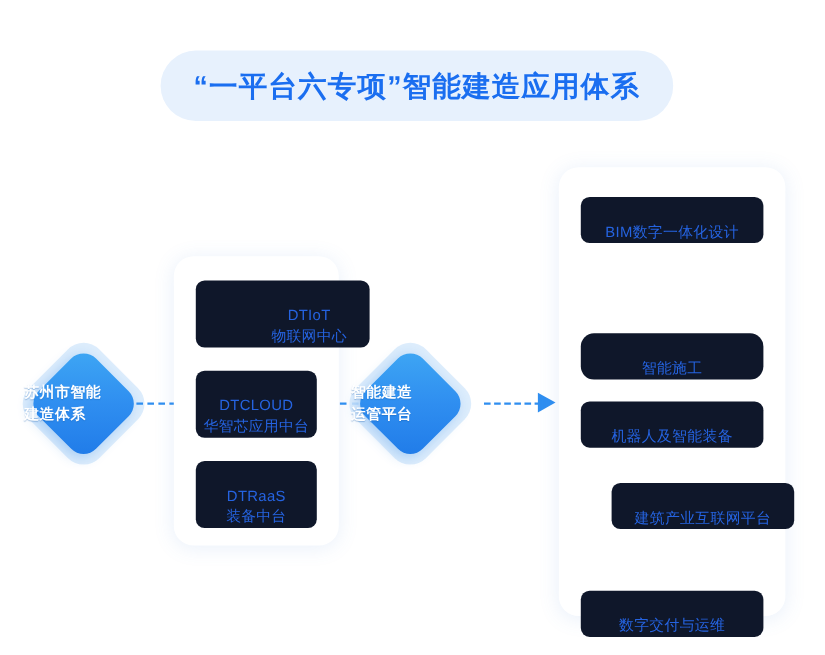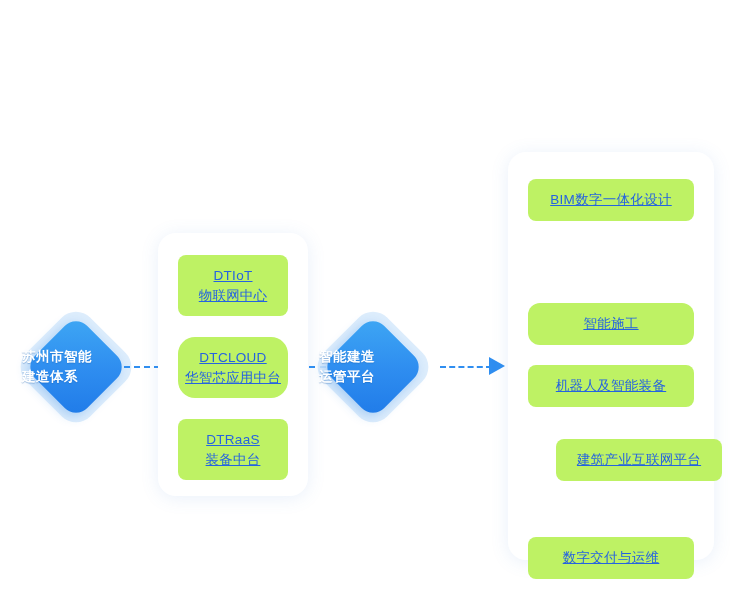--- a/index.html
+++ b/index.html
@@ -60,29 +60,28 @@
   .panel-right {
     left: 508px;
     top: 152px;
     width: 206px;
     height: 408px;
   }
 
   
   .card {
     position: absolute;
-    background: #bef264;
+    background: #0f172a;
     border-radius: 8px;
     display: flex;
     flex-direction: column;
     align-items: center;
-    justify-content: center;
+    justify-content: flex-end;
     color: #2563e0;
     line-height: 1.45;
-    text-decoration: underline;
   }
   .card-left {
     left: 178px;
     width: 110px;
     height: 61px;
     font-size: 13.5px;
   }
   .card-left .l1 { letter-spacing: 0.3px; }
   .card-left .l2 { letter-spacing: 0.2px; }
   .card-right {
@@ -163,40 +162,43 @@
     border-top: 9px solid transparent;
     border-bottom: 9px solid transparent;
     border-left: 16px solid #2f8ef0;
   }
 </style>
 </head>
 <body>
 
 <div class="stage">
 
+  <div class="title-pill">
+    <span class="title-text">“一平台六专项”智能建造应用体系</span>
+  </div>
 
   <div class="node node-origin">
     <div class="glow"></div>
     <div class="core"></div>
     <div class="label">
       <span>苏州市智能</span>
       <span>建造体系</span>
     </div>
   </div>
 
   <div class="dash dash-1"></div>
 
   <div class="panel panel-left"></div>
 
-  <div class="card card-left" style="top:255px;">
+  <div class="card card-left" style="top:255px;padding-left:48px;">
     <span class="l1">DTIoT</span>
     <span class="l2">物联网中心</span>
   </div>
 
-  <div class="card card-left" style="top:337px;border-radius:17px;">
+  <div class="card card-left" style="top:337px;">
     <span class="l1">DTCLOUD</span>
     <span class="l2">华智芯应用中台</span>
   </div>
 
   <div class="card card-left" style="top:419px;">
     <span class="l1">DTRaaS</span>
     <span class="l2">装备中台</span>
   </div>
 
   <div class="dash dash-2"></div>

